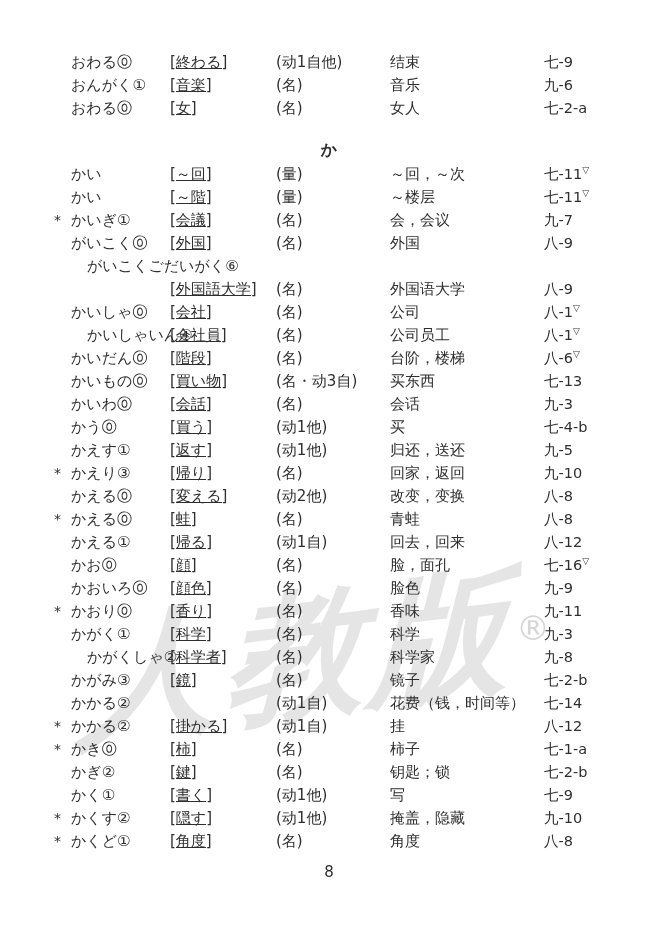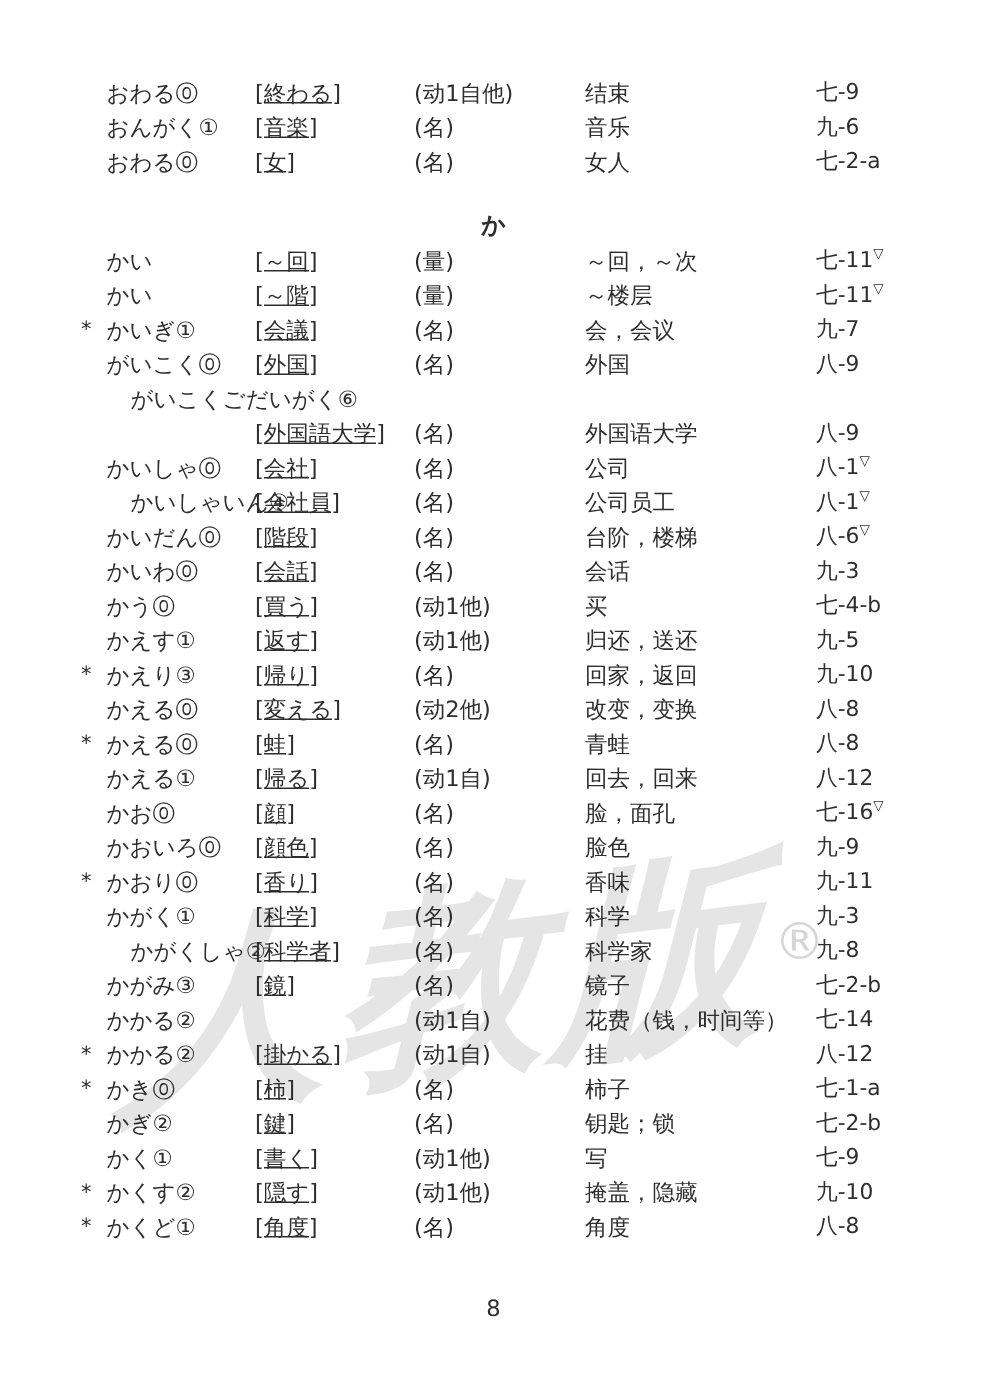--- a/index.html
+++ b/index.html
@@ -207,20 +207,28 @@
       <div class="vrow">
     <span class="col c-mark"></span>
     <span class="col c-kana">かいだん⓪</span>
     <span class="col c-kanji">[階段]</span>
     <span class="col c-pos">(名)</span>
     <span class="col c-cn">台阶，楼梯</span>
     <span class="col c-ref"><span>八-6</span><span class="tri">▽</span></span>
   </div>
       <div class="vrow">
     <span class="col c-mark"></span>
+    <span class="col c-kana">かいもの⓪</span>
+    <span class="col c-kanji">[買い物]</span>
+    <span class="col c-pos">(名・动3自)</span>
+    <span class="col c-cn">买东西</span>
+    <span class="col c-ref"><span>七-13</span><span class="tri"></span></span>
+  </div>
+      <div class="vrow">
+    <span class="col c-mark"></span>
     <span class="col c-kana">かいわ⓪</span>
     <span class="col c-kanji">[会話]</span>
     <span class="col c-pos">(名)</span>
     <span class="col c-cn">会话</span>
     <span class="col c-ref"><span>九-3</span><span class="tri"></span></span>
   </div>
       <div class="vrow">
     <span class="col c-mark"></span>
     <span class="col c-kana">かう⓪</span>
     <span class="col c-kanji">[買う]</span>

